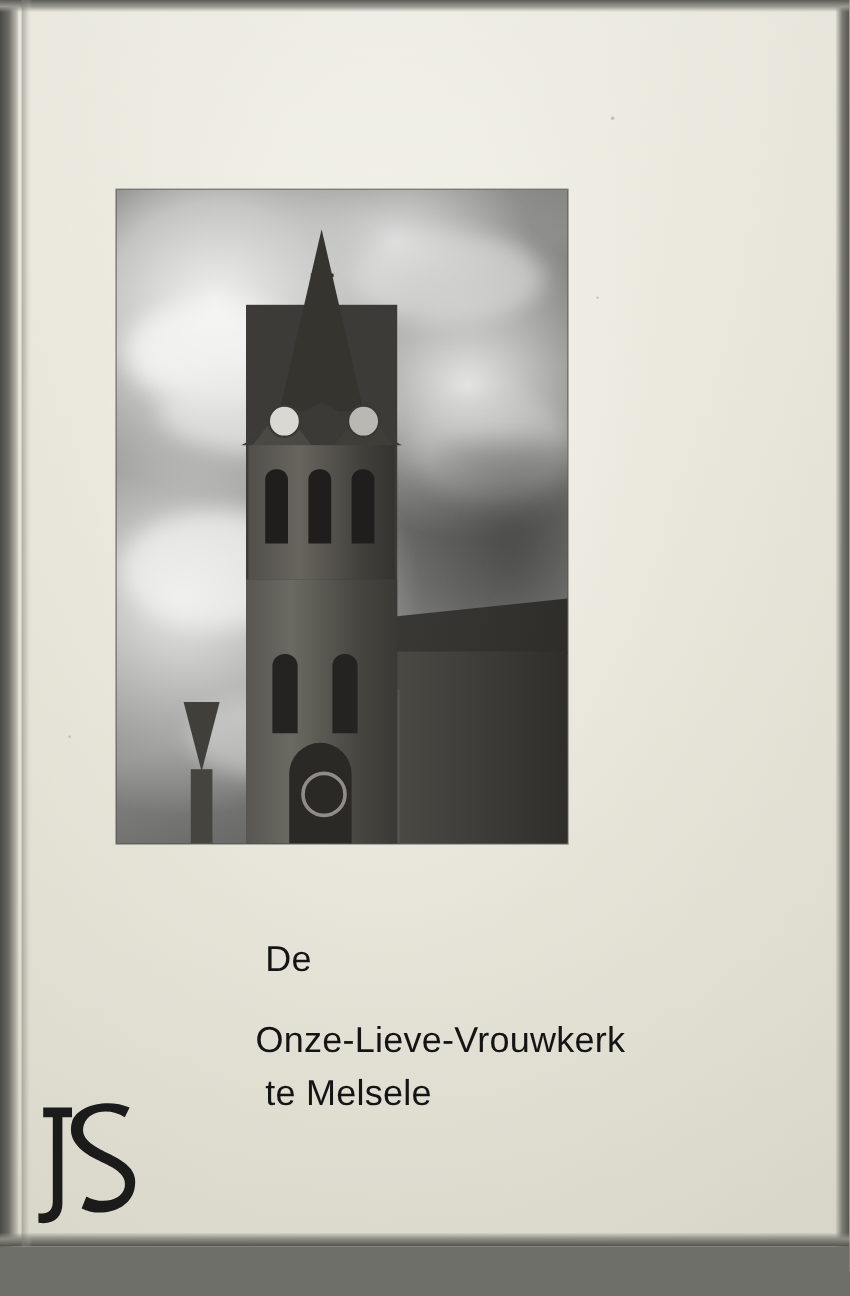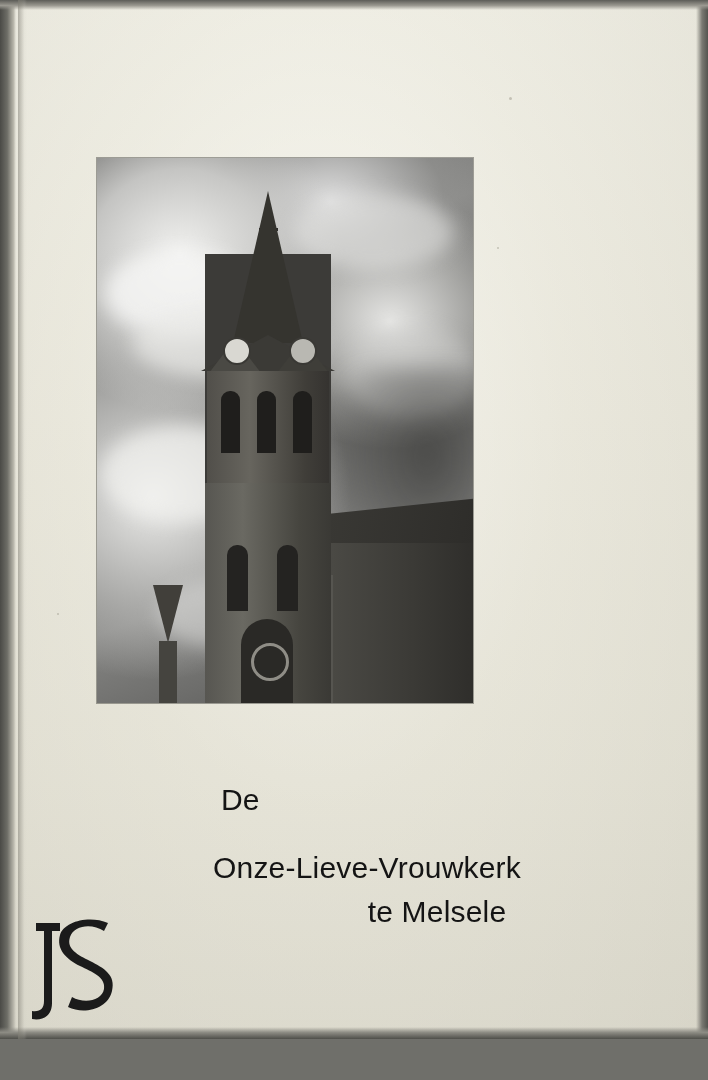--- a/index.html
+++ b/index.html
@@ -258,21 +258,21 @@
   }
   .title-line {
     font-size: 30px;
     line-height: 44px;
     color: #141414;
     letter-spacing: 0.2px;
     white-space: nowrap;
   }
   .title-line.indent { margin-left: 0; margin-top: 24px; }
   .title-line.first { margin-left: 8px; }
-  .title-line.third { margin-left: 8px; text-align: center; }
+  .title-line.third { margin-left: 8px; }
 
   
   .monogram {
     position: absolute;
     left: 26px;
     bottom: 14px;
     width: 104px;
     height: 110px;
     color: #1b1b1b;
   }

